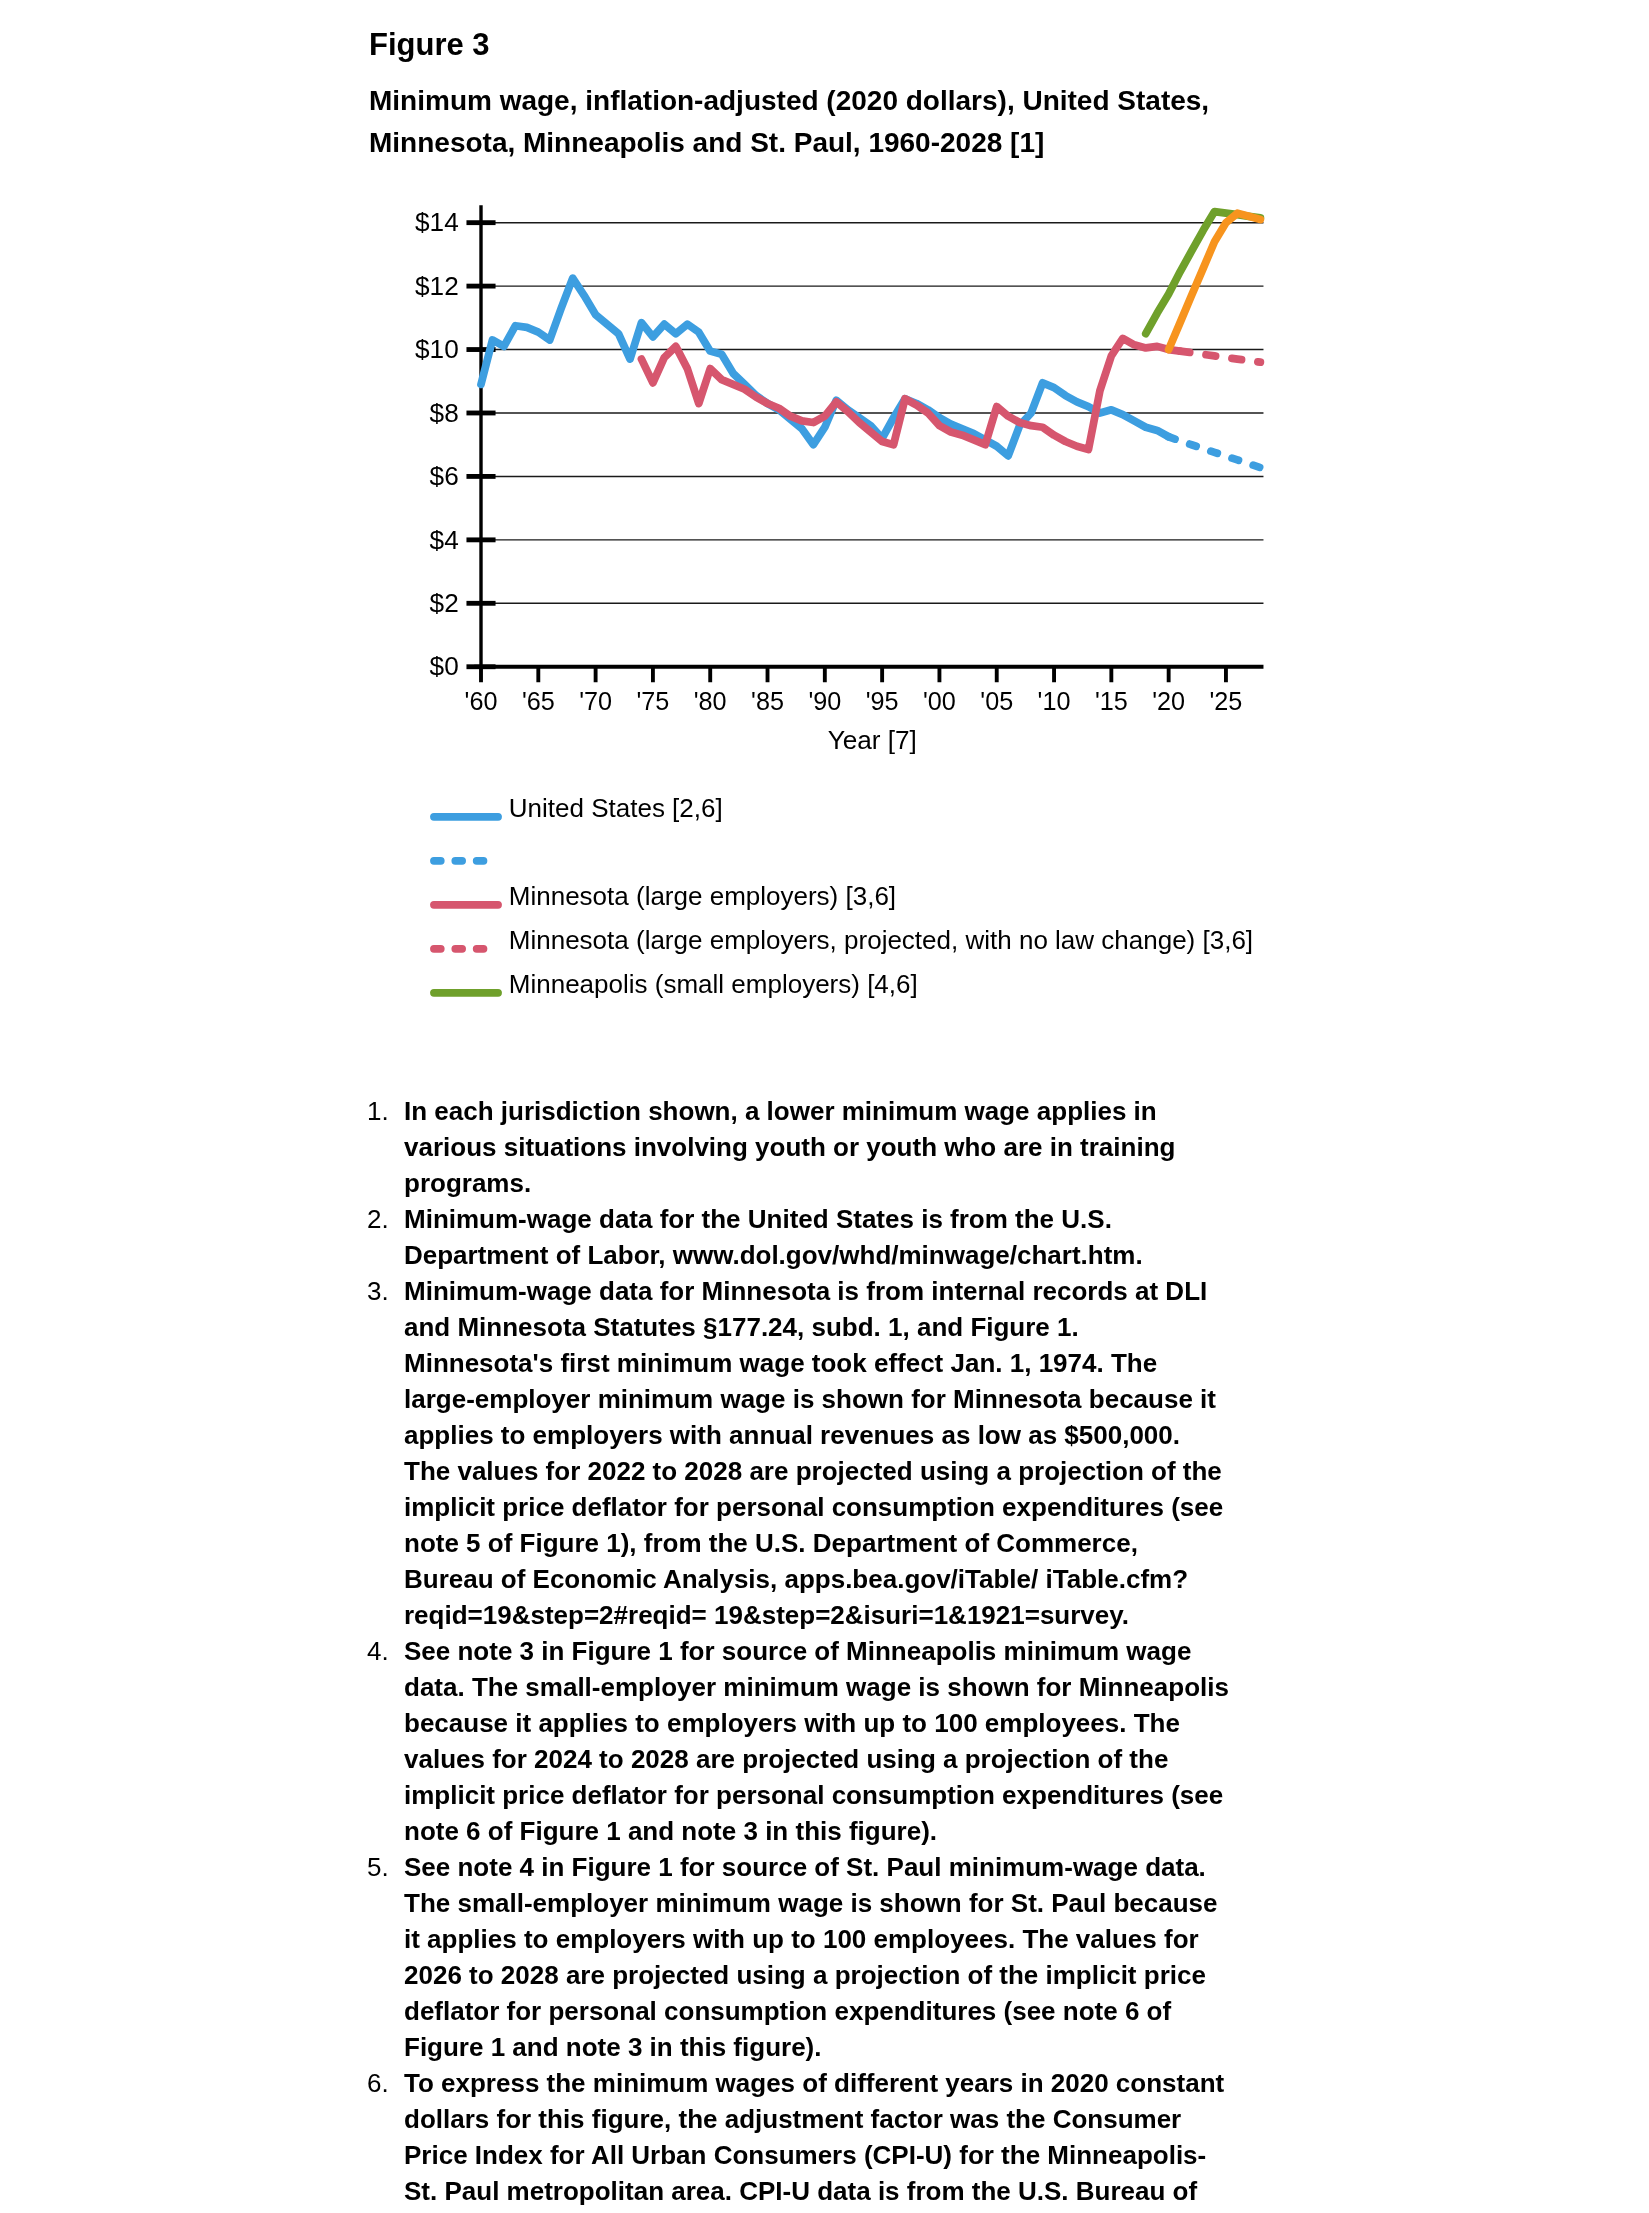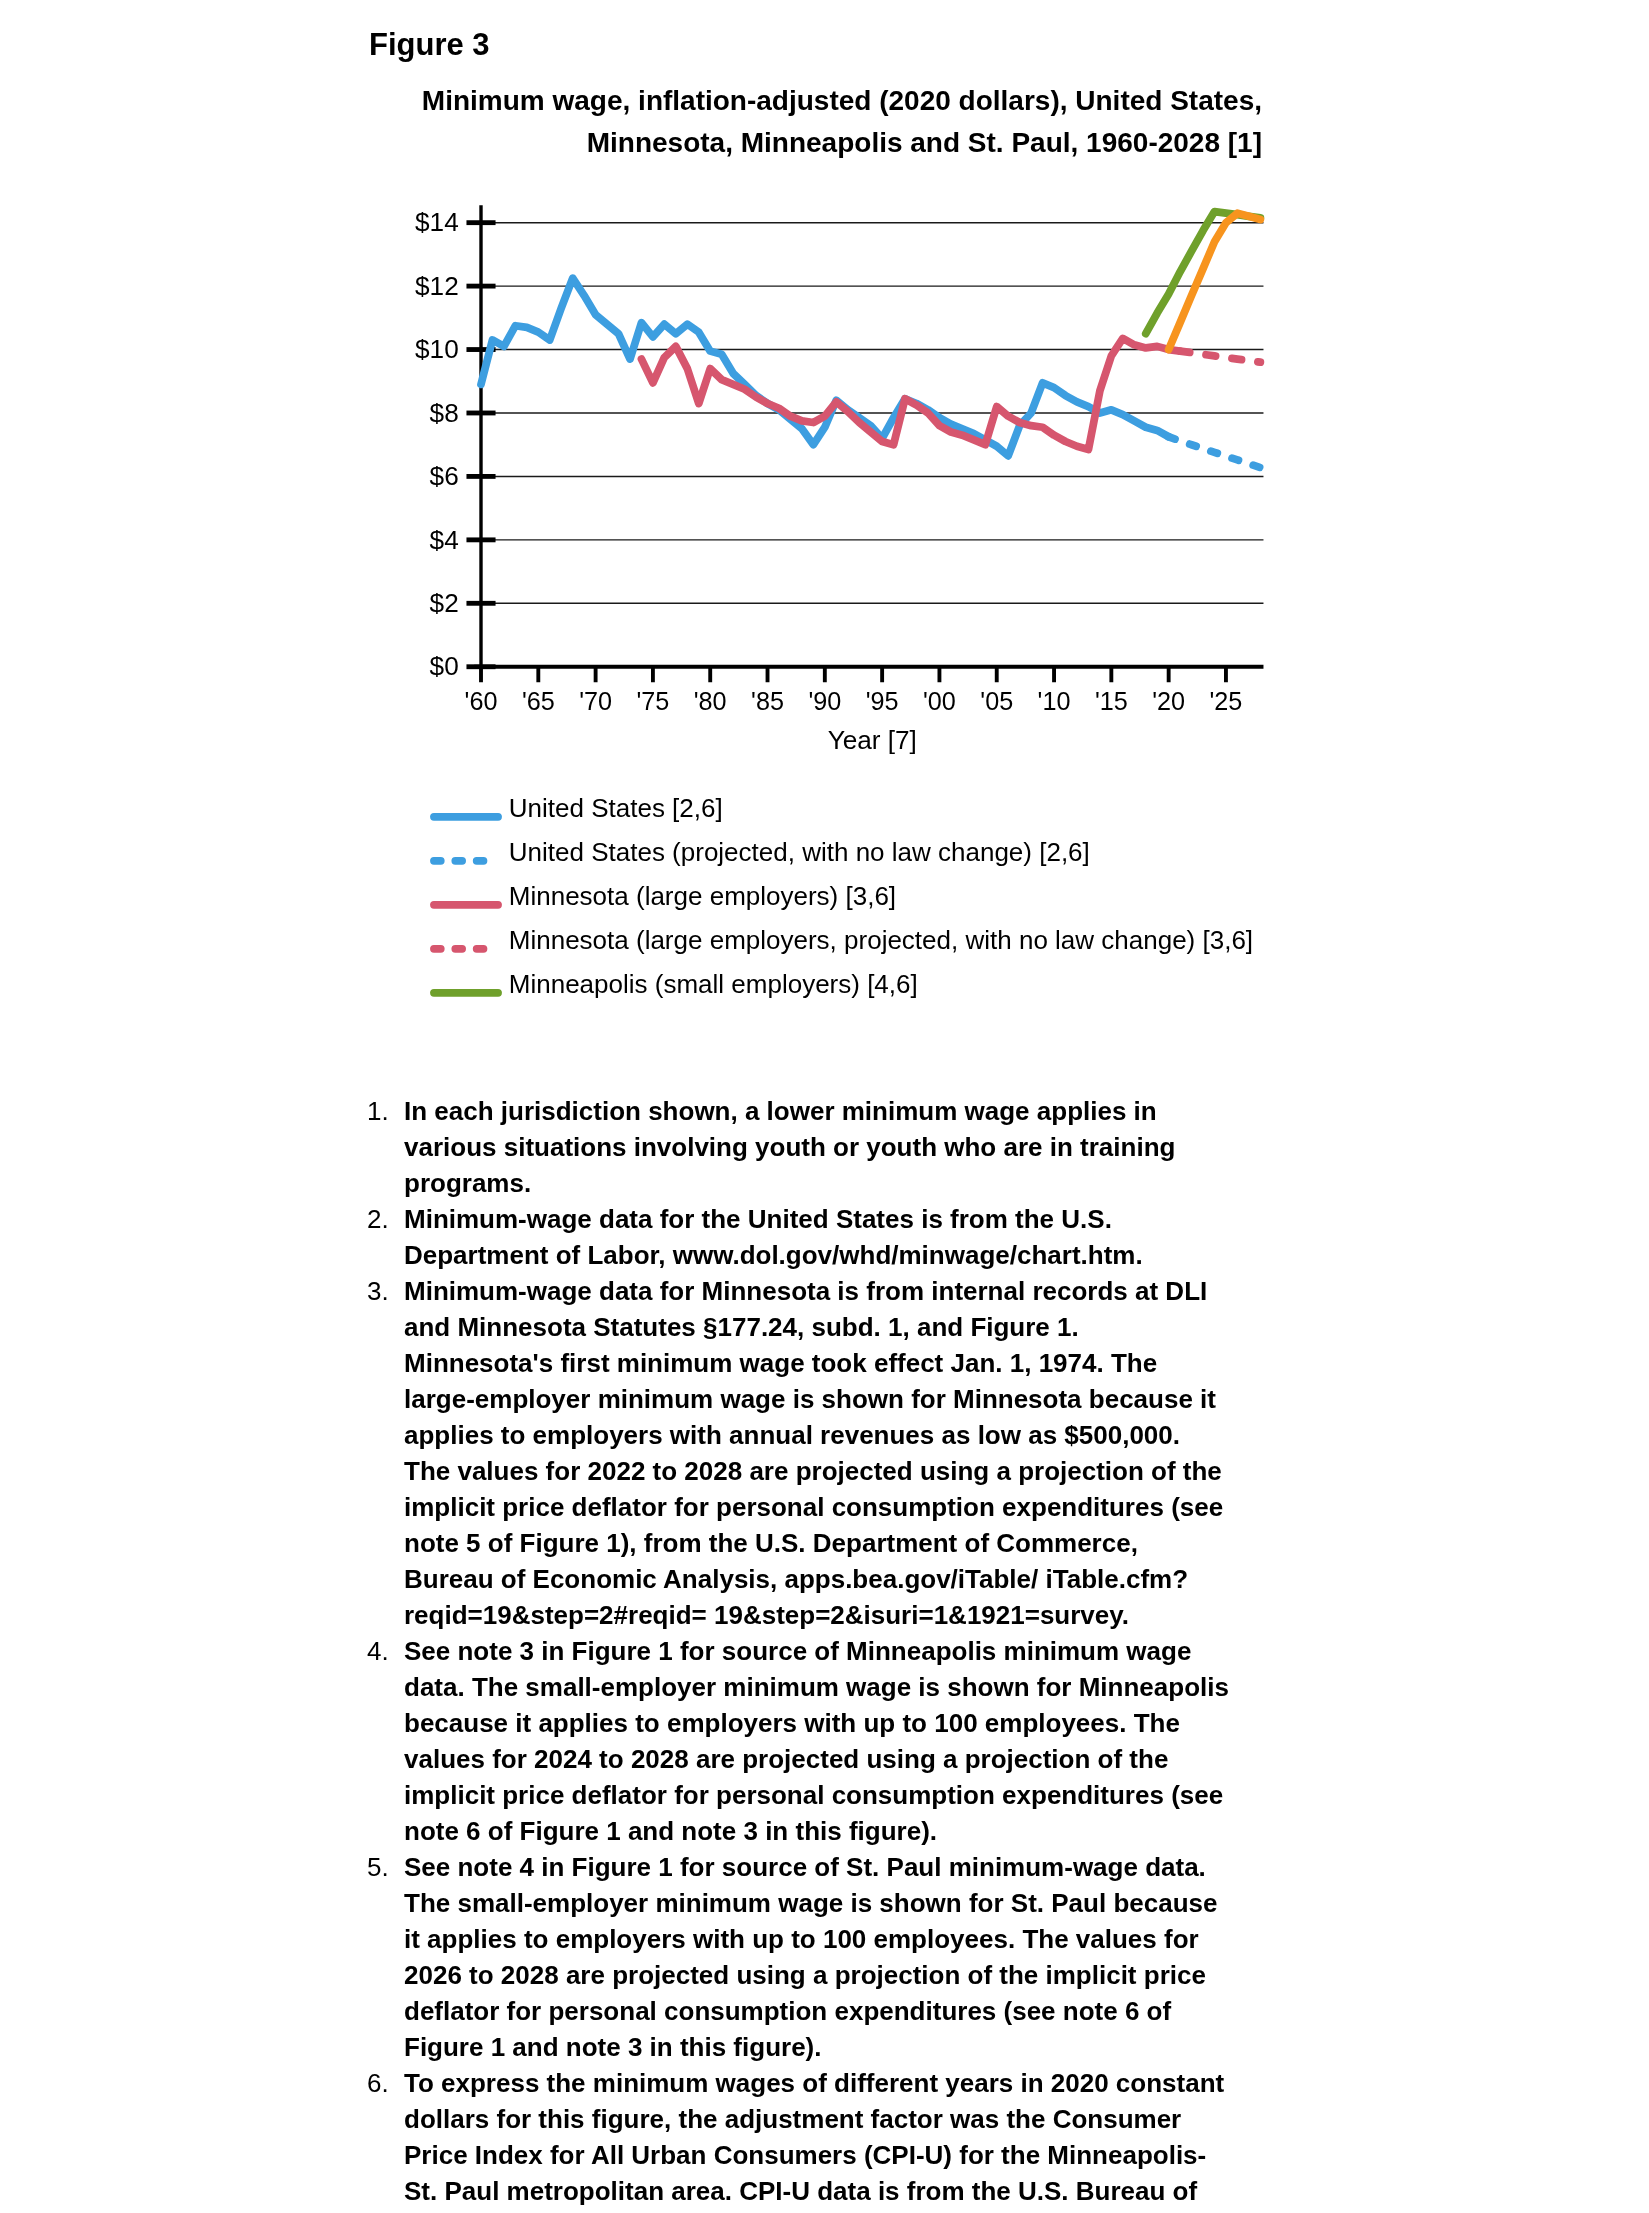--- a/index.html
+++ b/index.html
@@ -1,19 +1,19 @@
 <!DOCTYPE html>
 <html><head>
 <meta charset="utf-8">
 <style>
   html,body{margin:0;padding:0;background:#fff;}
   .page{position:relative;width:1640px;height:2213px;background:#ffffff;overflow:hidden;
         font-family:"Liberation Sans",sans-serif;color:#000;}
   .fig-label{position:absolute;left:369px;top:27px;font-size:31px;font-weight:bold;}
-  .fig-title{position:absolute;left:369px;top:80px;width:893px;font-size:28px;font-weight:bold;line-height:42px;text-align:right;}
+  .fig-title{position:absolute;left:369px;top:80px;width:893px;font-size:28px;font-weight:bold;line-height:42px;}
   .chart-wrap{position:absolute;left:342px;top:180px;width:980px;height:606px;}
   svg text{font-family:"Liberation Sans",sans-serif;fill:#000;}
   .legend{position:absolute;left:429px;top:780px;}
   .legend-row{display:flex;align-items:flex-end;height:44px;}
   .legend-swatch{flex:0 0 74px;margin-right:5.8px;}
   .legend-label{font-size:26px;white-space:nowrap;}
   .notes{position:absolute;left:367px;top:1093px;width:866px;font-size:26px;line-height:36px;}
   .note-row{display:flex;align-items:flex-start;}
   .note-num{flex:0 0 37px;}
   .note-text{flex:1;font-weight:bold;}
@@ -98,21 +98,20 @@
     <div class="legend-row">
       <svg class="legend-swatch" width="74" height="13.6" viewBox="0 0 76 14">
           <line x1="5" y1="7" x2="71" y2="7" stroke-width="8" stroke-linecap="round" stroke="#3D9EE0"></line>
         </svg>
       <span class="legend-label">United States [2,6]</span>
     </div>
     <div class="legend-row">
       <svg class="legend-swatch" width="74" height="13.6" viewBox="0 0 76 14">
           <line x1="5" y1="7" x2="71" y2="7" stroke-width="8" stroke-linecap="round" stroke="#3D9EE0" stroke-dasharray="7 15"></line>
         </svg>
-      <span class="legend-label">United States (projected, with no law change) [2,6]</span>
     </div>
     <div class="legend-row">
       <svg class="legend-swatch" width="74" height="13.6" viewBox="0 0 76 14">
           <line x1="5" y1="7" x2="71" y2="7" stroke-width="8" stroke-linecap="round" stroke="#D6566E"></line>
         </svg>
       <span class="legend-label">Minnesota (large employers) [3,6]</span>
     </div>
     <div class="legend-row">
       <svg class="legend-swatch" width="74" height="13.6" viewBox="0 0 76 14">
           <line x1="5" y1="7" x2="71" y2="7" stroke-width="8" stroke-linecap="round" stroke="#D6566E" stroke-dasharray="7 15"></line>

